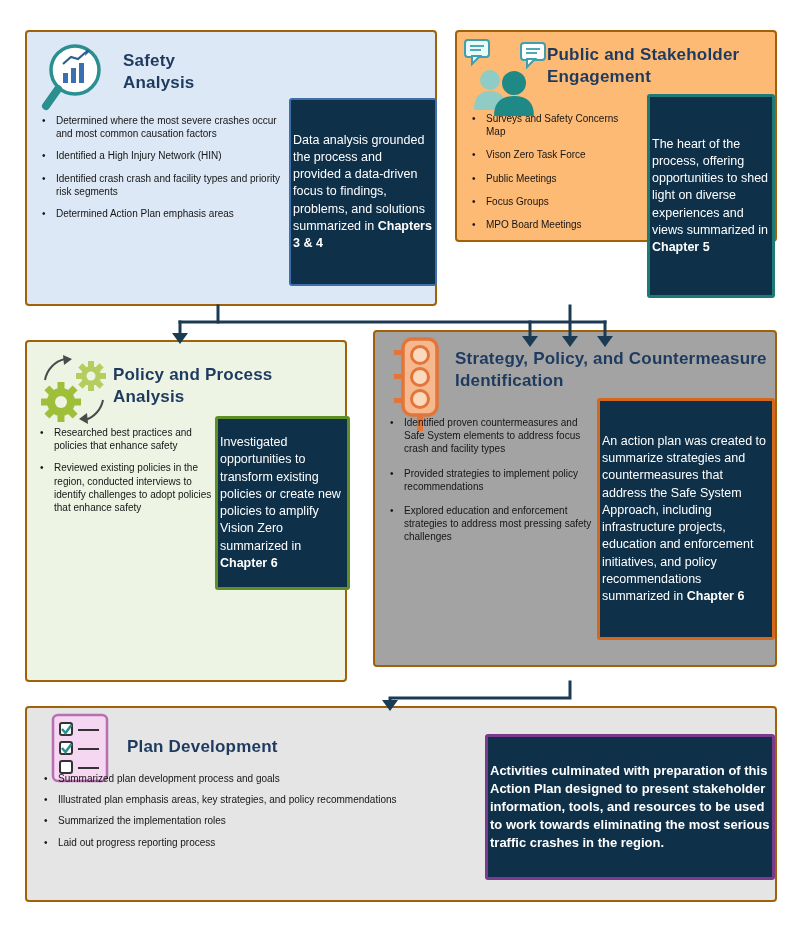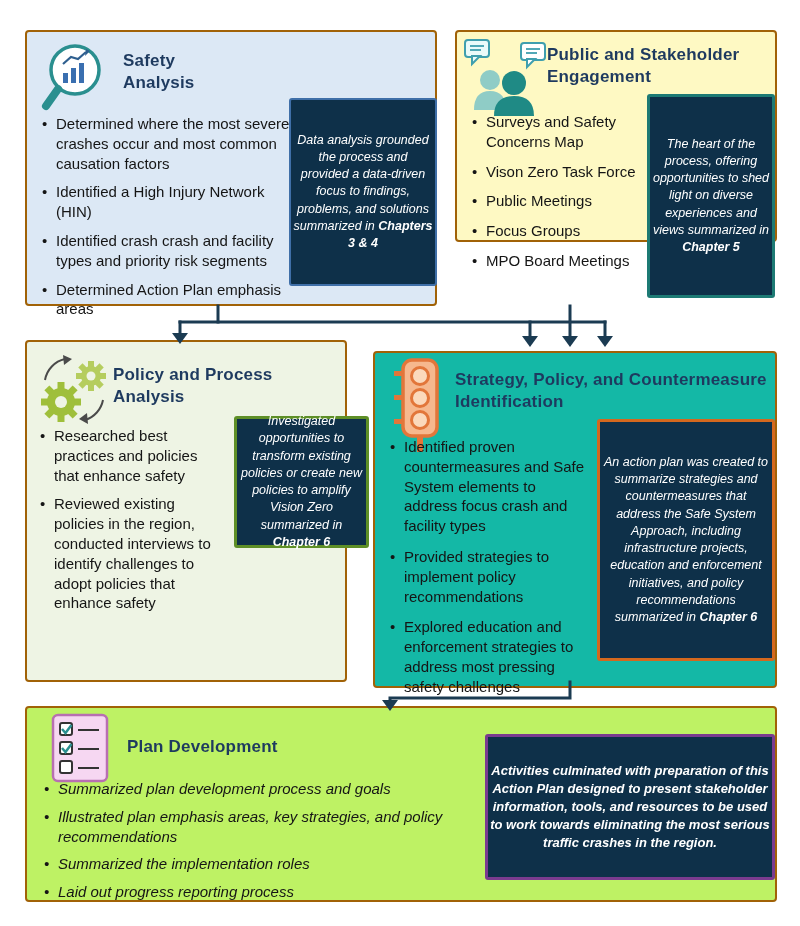--- a/index.html
+++ b/index.html
@@ -6,60 +6,60 @@
   html,body { background:#f3f4f5; }
   body { font-family:"Liberation Sans", sans-serif; }
   .canvas {
     position:relative; width:800px; height:926px; background:#ffffff;
     margin:0 auto; overflow:hidden;
   }
   .box {
     position:absolute; border:2px solid #a16207; border-radius:4px;
   }
   .box-safety     { left:25px;  top:30px;  width:412px; height:276px; background:#dce8f5; }
-  .box-engagement { left:455px; top:30px;  width:322px; height:212px; background:#fef9c3; }
+  .box-engagement { left:455px; top:30px;  width:322px; height:212px; background:#fdba74; }
   .box-policy     { left:25px;  top:340px; width:322px; height:342px; background:#eef4e4; }
-  .box-strategy   { left:373px; top:351px; width:404px; height:337px; background:#14b8a6; }
-  .box-plan       { left:25px;  top:706px; width:752px; height:196px; background:#bef264; }
+  .box-strategy   { left:373px; top:330px; width:404px; height:337px; background:#a3a3a3; }
+  .box-plan       { left:25px;  top:706px; width:752px; height:196px; background:#e5e5e5; }
 
   .box-title {
     position:absolute; font-weight:bold; font-size:17px; line-height:1.28;
     color:#1e3a5f; letter-spacing:.2px;
   }
   .title-safety     { left:96px;  top:18px; width:110px; }
   .title-engagement { left:90px;  top:12px; width:228px; }
   .title-policy     { left:86px;  top:22px; width:195px; }
   .title-strategy   { left:80px;  top:16px; width:312px; }
   .title-plan       { left:100px; top:28px; width:300px; }
 
   .bullets { position:absolute; list-style:none; }
   .bullets li {
     position:relative; padding-left:17px; margin-bottom:9px;
-    font-size:15px; line-height:1.32; color:#151515;
+    font-size:10px; line-height:1.32; color:#151515;
   }
   .bullets li::before { content:"\2022"; position:absolute; left:3px; top:0; color:#151515; }
   .bullets-safety     { left:12px; top:82px; width:252px; }
   .bullets-engagement { left:12px; top:80px; width:168px; }
   .bullets-engagement li { margin-bottom:10px; }
   .bullets-policy     { left:10px; top:84px; width:308px; }
   .bullets-policy li.w-narrow { max-width:175px; }
   .bullets-strategy   { left:12px; top:84px; width:205px; }
   .bullets-strategy li { margin-bottom:11px; }
-  .bullets-plan       { left:14px; top:71px; width:440px;font-style:italic; }
+  .bullets-plan       { left:14px; top:64px; width:440px; }
   .bullets-plan li { margin-bottom:8px; }
 
   .callout {
-    position:absolute; background:#0e3049; color:#ffffff; text-align:center;
+    position:absolute; background:#0e3049; color:#ffffff; text-align:left;
     display:flex; align-items:center; justify-content:center;
-    font-size:12.5px; line-height:1.38; padding:8px 2px; border-radius:3px;font-style:italic;
+    font-size:12.5px; line-height:1.38; padding:8px 2px; border-radius:3px;
   }
   .callout .bold { font-weight:bold; }
   .callout-safety     { left:262px; top:66px;  width:148px; height:188px; border:2px solid #3f6fa8; }
   .callout-engagement { left:190px; top:62px;  width:128px; height:204px; border:3px solid #1d7a74; }
-  .callout-policy     { left:188px; top:74px;  width:135px; height:132px; border:3px solid #5e8f27;margin-left:19px; }
+  .callout-policy     { left:188px; top:74px;  width:135px; height:174px; border:3px solid #5e8f27; }
   .callout-strategy   { left:222px; top:66px;  width:178px; height:242px; border:3px solid #d4681e; }
   .callout-plan       { left:458px; top:26px;  width:290px; height:146px; border:3px solid #7a3b8f; font-weight:bold; font-size:13px; }
 
   .icon { position:absolute; }
   .icon-safety     { left:10px; top:8px; }
   .icon-engagement { left:6px;  top:6px; }
   .icon-policy     { left:6px;  top:8px; }
   .icon-strategy   { left:14px; top:5px; }
   .icon-plan       { left:16px; top:5px; }
 

